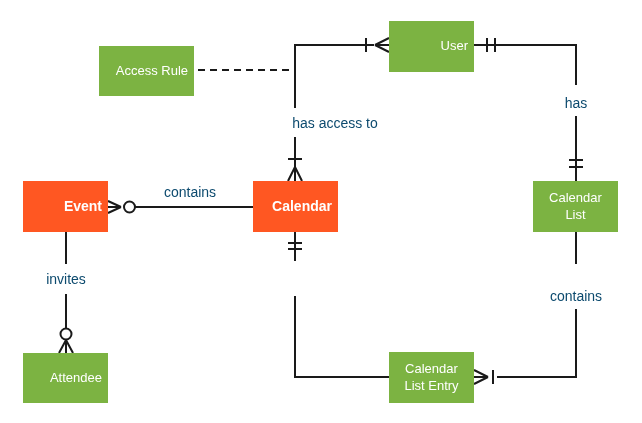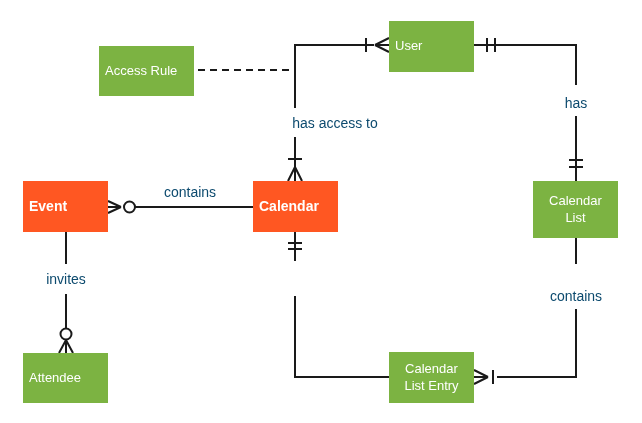--- a/index.html
+++ b/index.html
@@ -8,36 +8,36 @@
     width: 642px;
     height: 423px;
     background: #ffffff;
     font-family: "Liberation Sans", sans-serif;
     overflow: hidden;
   }
   .entity {
     position: absolute;
     display: flex;
     align-items: center;
-    justify-content: flex-start;
+    justify-content: flex-end;
     text-align: center;
     color: #ffffff;
     font-size: 13px;
     line-height: 1.3;
     box-sizing: border-box;
     padding: 2px 6px;
   }
   .entity.orange { background: #FF5722; font-weight: bold; font-size: 14px; }
   .entity.green  { background: #7CB342; }
 
   #ent-event               { left: 23px;  top: 181px; width: 85px; height: 51px; }
   #ent-calendar            { left: 253px; top: 181px; width: 85px; height: 51px; }
   #ent-access-rule         { left: 99px;  top: 46px;  width: 95px; height: 50px; }
   #ent-user                { left: 389px; top: 21px;  width: 85px; height: 51px; }
-  #ent-calendar-list       { left: 533px; top: 181px; width: 85px; height: 57px; }
+  #ent-calendar-list       { left: 533px; top: 181px; width: 85px; height: 51px; }
   #ent-calendar-list-entry { left: 389px; top: 352px; width: 85px; height: 51px; }
   #ent-attendee            { left: 23px;  top: 353px; width: 85px; height: 50px; }
 
   .wires {
     position: absolute;
     left: 0; top: 0;
     width: 642px; height: 423px;
   }
   .wires path { stroke: #1a1a1a; stroke-width: 2; fill: none; }
   .wires circle { stroke: #1a1a1a; stroke-width: 2; fill: #ffffff; }

